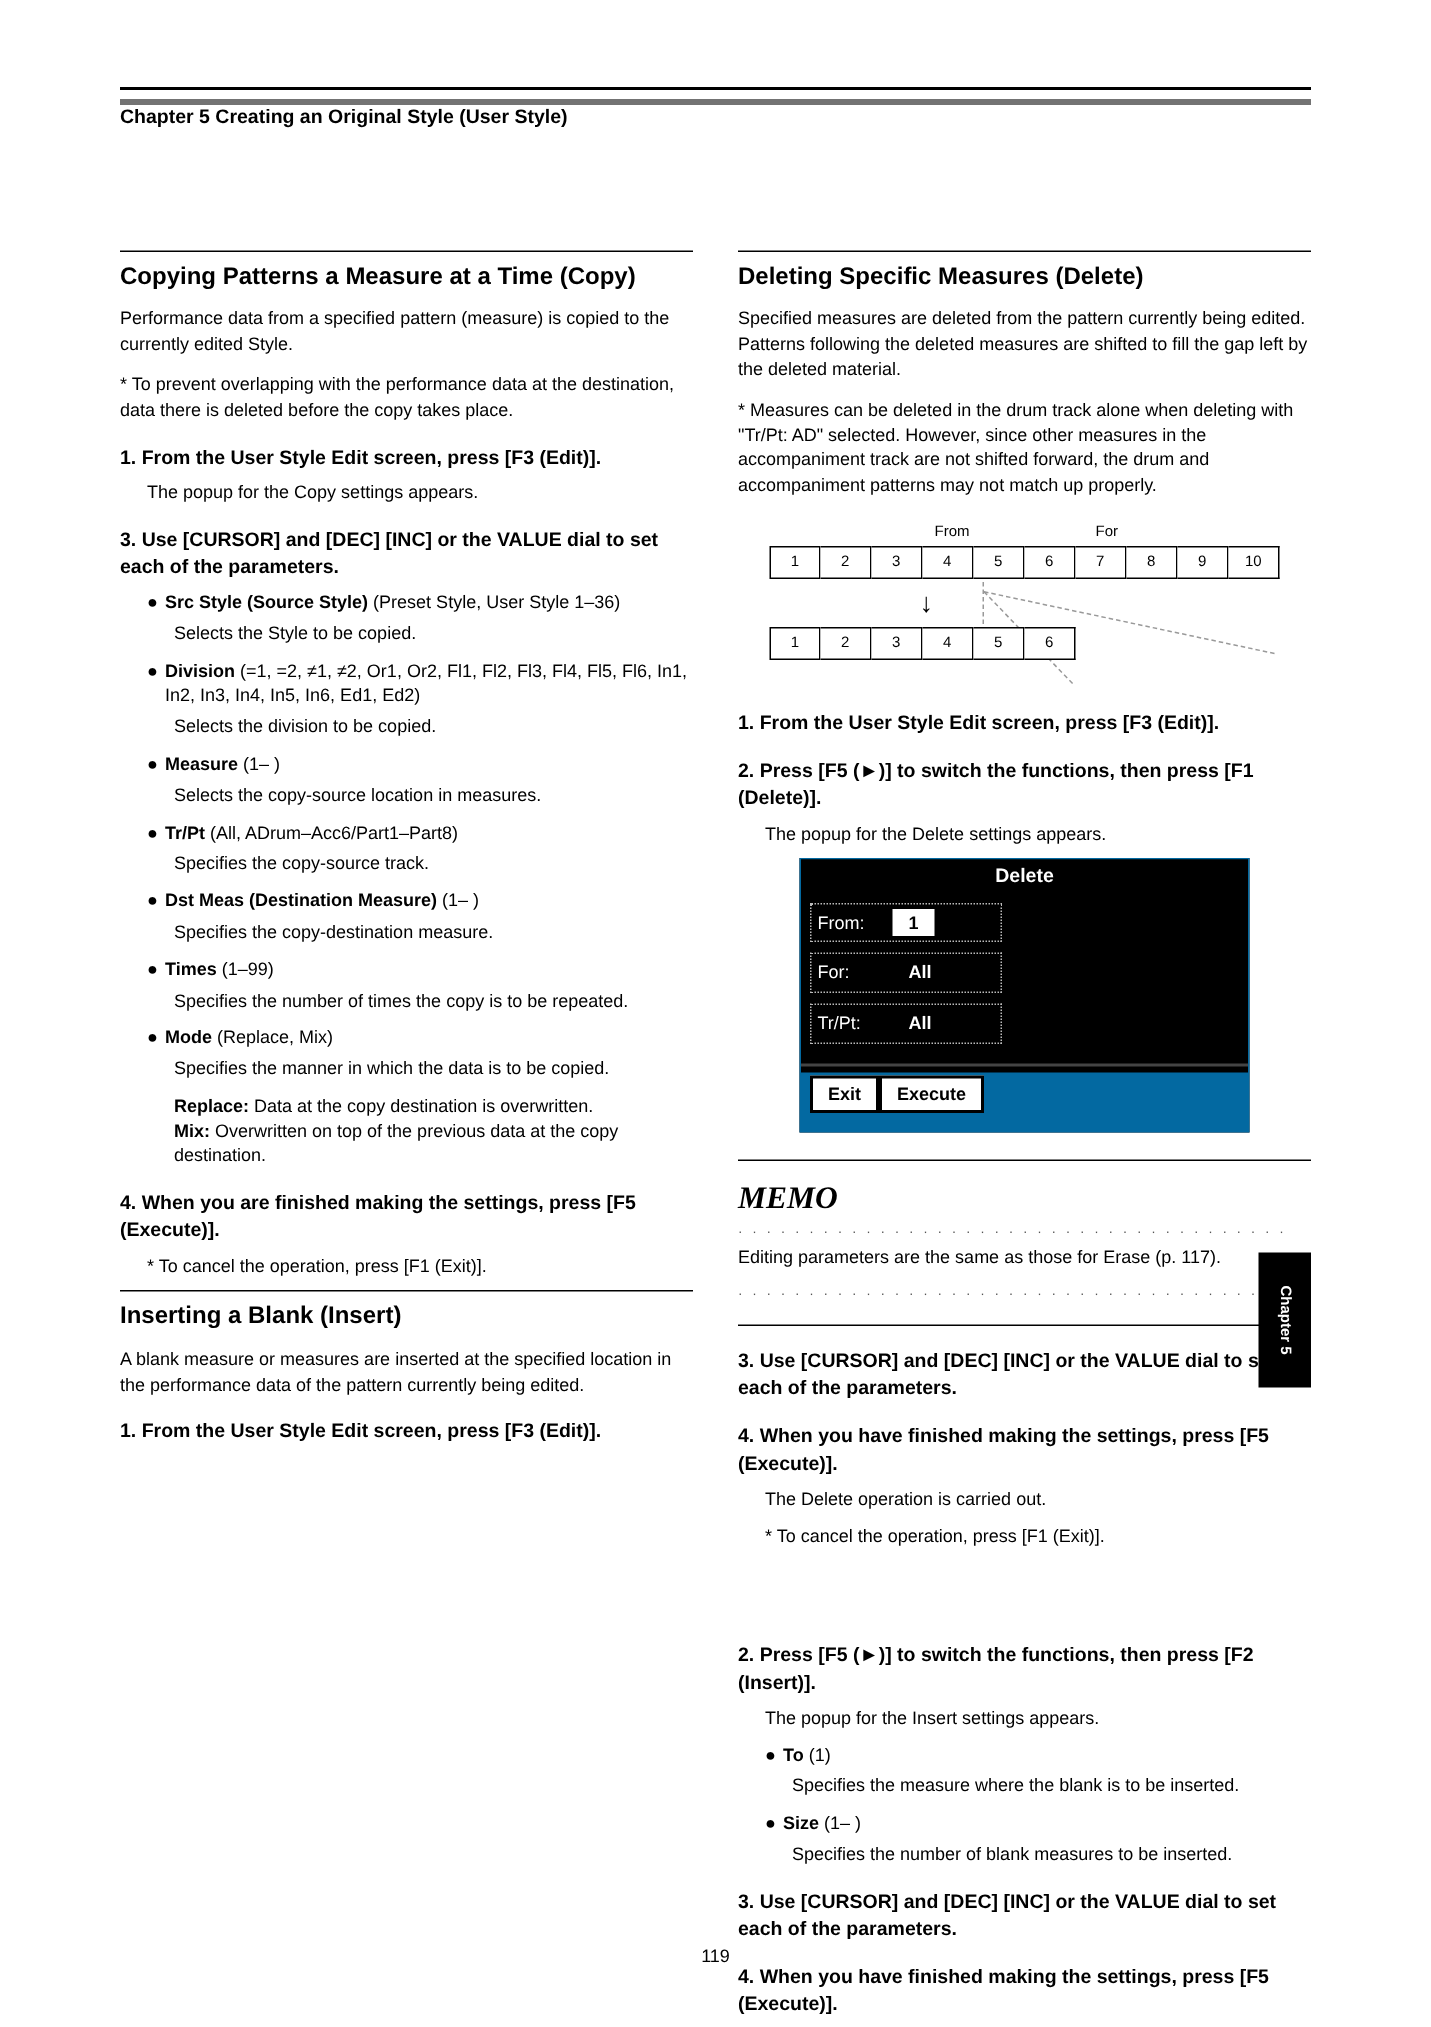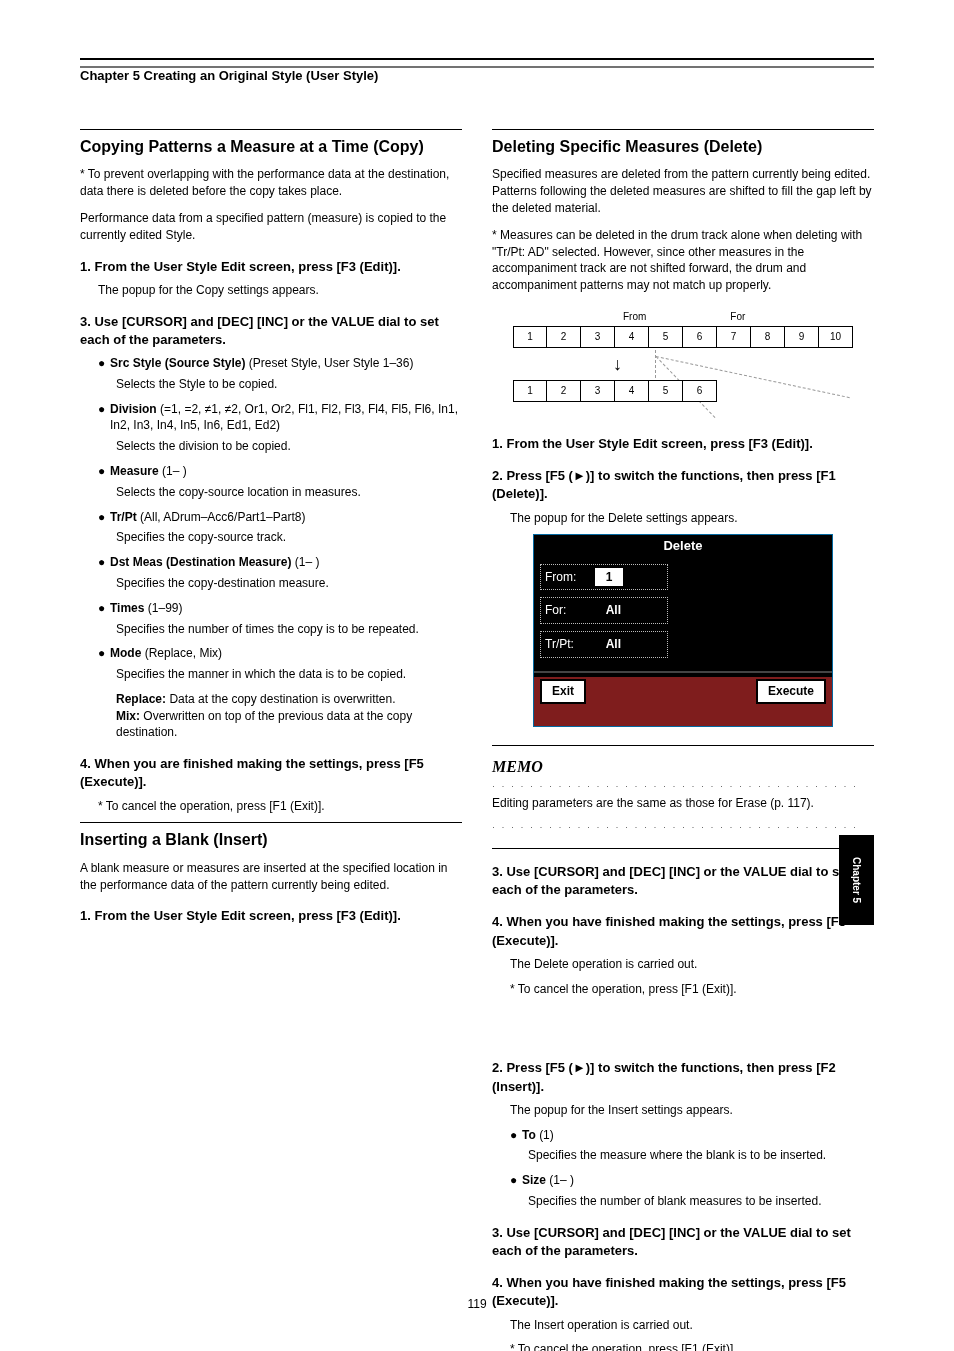--- a/index.html
+++ b/index.html
@@ -14,45 +14,45 @@
   .page {
     padding: 58px 80px 40px 80px;
   }
   .top-line {
     border-bottom: 2px solid #000;
     margin-bottom: 6px;
   }
   .header {
     font-size: 13px;
     font-weight: bold;
-    border-top: 2px solid #737373;
+    border-top: 4px solid #737373;
     padding-top: 0;
     margin-top: 0;
-    margin-bottom: 38px;
+    margin-bottom: 74px;
   }
   .cols {
     display: flex;
     gap: 30px;
   }
   .col-left, .col-right {
     flex: 1 1 0;
     font-size: 12px;
     line-height: 1.4;
   }
   .h4 {
     font-size: 13px;
     font-weight: bold;
     margin: 14px 0 6px 0;
   }
   .para { margin-bottom: 10px; }
   .indent { margin-left:18px; margin-bottom:8px; }
   .bullet-item { display:flex; margin-bottom:4px; }
   .bullet-mark { width:12px; flex:0 0 12px; }
   .memo-sep { border-top:1px solid #000; margin:14px 0 10px 0; }
-  .memo-label { font-size:16px; font-style:italic; font-weight:bold; font-family: Georgia, 'Times New Roman', serif; }
+  .memo-label { font-size:21px; font-style:italic; font-weight:bold; font-family: Georgia, 'Times New Roman', serif; }
   .memo-dots { margin:2px 0; letter-spacing:2px; font-size:9px; color:#555; }
   .section-sep { border-top:1px solid #000; margin:8px 0 6px 0; }
   .section-title { font-size:16px; font-weight:bold; margin-bottom:8px; }
   .diagram-box { margin:16px auto 20px auto; width:340px; position:relative; height:105px; }
   .row-boxes { display:flex; }
   .cell { width:34px; height:22px; border:1px solid #000; border-left:none; font-size:10px; display:flex; align-items:center; justify-content:center; background:#fff; }
   .cell:first-child { border-left:1px solid #000; }
   .arrow-down { position:absolute; top:42px; left:100px; font-size:18px; font-weight:bold; }
   .dashline1, .dashline2 { position:absolute; border-top:1px dashed #999; }
   .dashline1 { top:46px; left:143px; width:198px; transform-origin:left center; transform:rotate(12deg); }
@@ -60,39 +60,39 @@
   .dashv { position:absolute; left:142px; top:40px; height:48px; border-left:1px dashed #999; }
   .dialog { width:300px; margin:0 auto 18px auto; background:#000; border:1px solid #0369a1; }
   .dialog-title { background:#000; color:#fff; text-align:center; font-size:13px; font-weight:bold; padding:2px 0; }
   .dialog-body { padding:6px 6px 2px 6px; }
   .dialog-field { display:flex; align-items:center; margin-bottom:7px; }
   .dialog-field-inner { border:1.5px dotted #bbb; display:flex; align-items:center; padding:3px 4px; width:128px; }
   .field-label { color:#fff; font-size:12px; font-weight:normal; width:50px; flex:0 0 50px; }
   .field-value { background:#fff; color:#000; font-size:12px; font-weight:bold; width:28px; text-align:center; padding:1px 2px; }
   .field-value-dark { color:#fff; font-size:12px; font-weight:bold; width:28px; text-align:right; padding:1px 2px; }
   .dialog-hr { border-top:2px solid #444; margin:4px 0; }
-  .dialog-footer { display:flex; justify-content:space-between; padding:2px 6px 22px 6px; background:#7f1d1d; }
+  .dialog-footer { display:flex; padding:2px 6px 12px 6px; background:#0369a1; }
   .dialog-btn { background:#fff; color:#000; font-size:12px; font-weight:bold; padding:2px 10px; border:2px solid #000; }
   .footer-pg { position:absolute; bottom:40px; left:0; width:100%; text-align:center; font-size:12px; font-weight:normal; }
   .side-tab { position:absolute; right:80px; top:835px; width:35px; height:90px; background:#000; color:#fff; font-size:10px; font-weight:bold; writing-mode:vertical-rl; text-align:center; display:flex; align-items:center; justify-content:center; }
 </style>
 </head>
 <body>
 
 <div class="page">
   <div class="top-line"></div>
   <div class="header">Chapter 5 Creating an Original Style (User Style)</div>
 
   <div class="cols">
 
     <div class="col-left">
       <div class="section-sep"></div>
       <div class="section-title">Copying Patterns a Measure at a Time (Copy)</div>
+      <div class="para">Performance data from a specified pattern (measure) is copied to the currently edited Style.</div>
       <div class="para">* To prevent overlapping with the performance data at the destination, data there is deleted before the copy takes place.</div>
-      <div class="para">Performance data from a specified pattern (measure) is copied to the currently edited Style.</div>
 
       <div class="h4">1. From the User Style Edit screen, press [F3 (Edit)].</div>
       <div class="indent">The popup for the Copy settings appears.</div>
       <div class="h4">3. Use [CURSOR] and [DEC] [INC] or the VALUE dial to set each of the parameters.</div>
 
       <div class="indent">
         <div class="bullet-item">
           <div class="bullet-mark">●</div>
           <div><b>Src Style (Source Style)</b> <span>(Preset Style, User Style 1–36)</span></div>
         </div>

